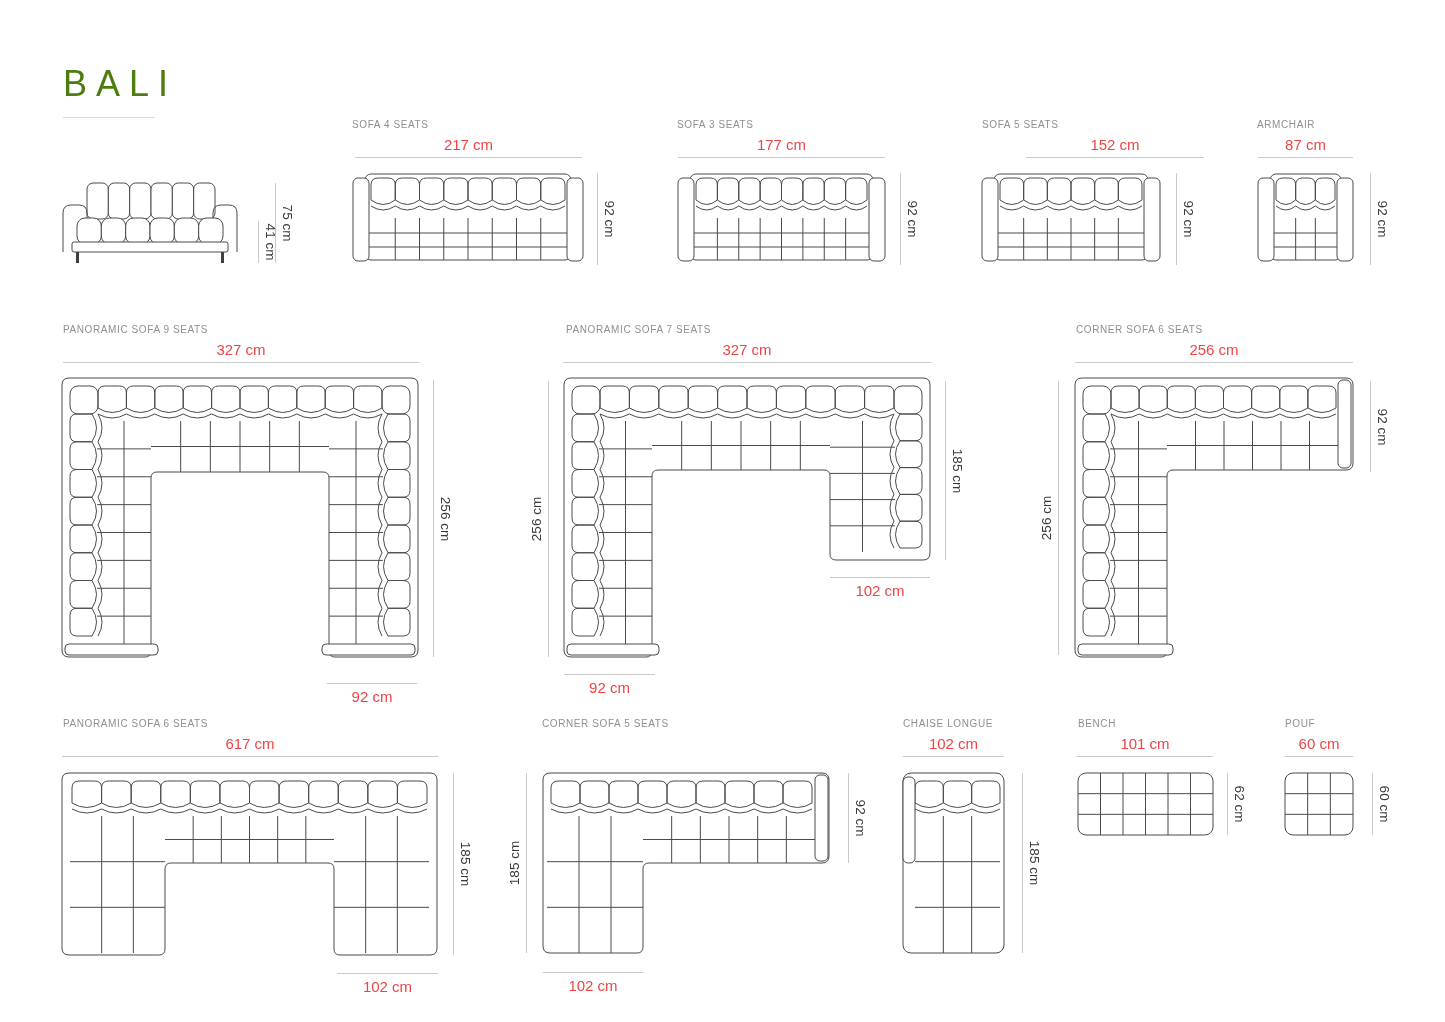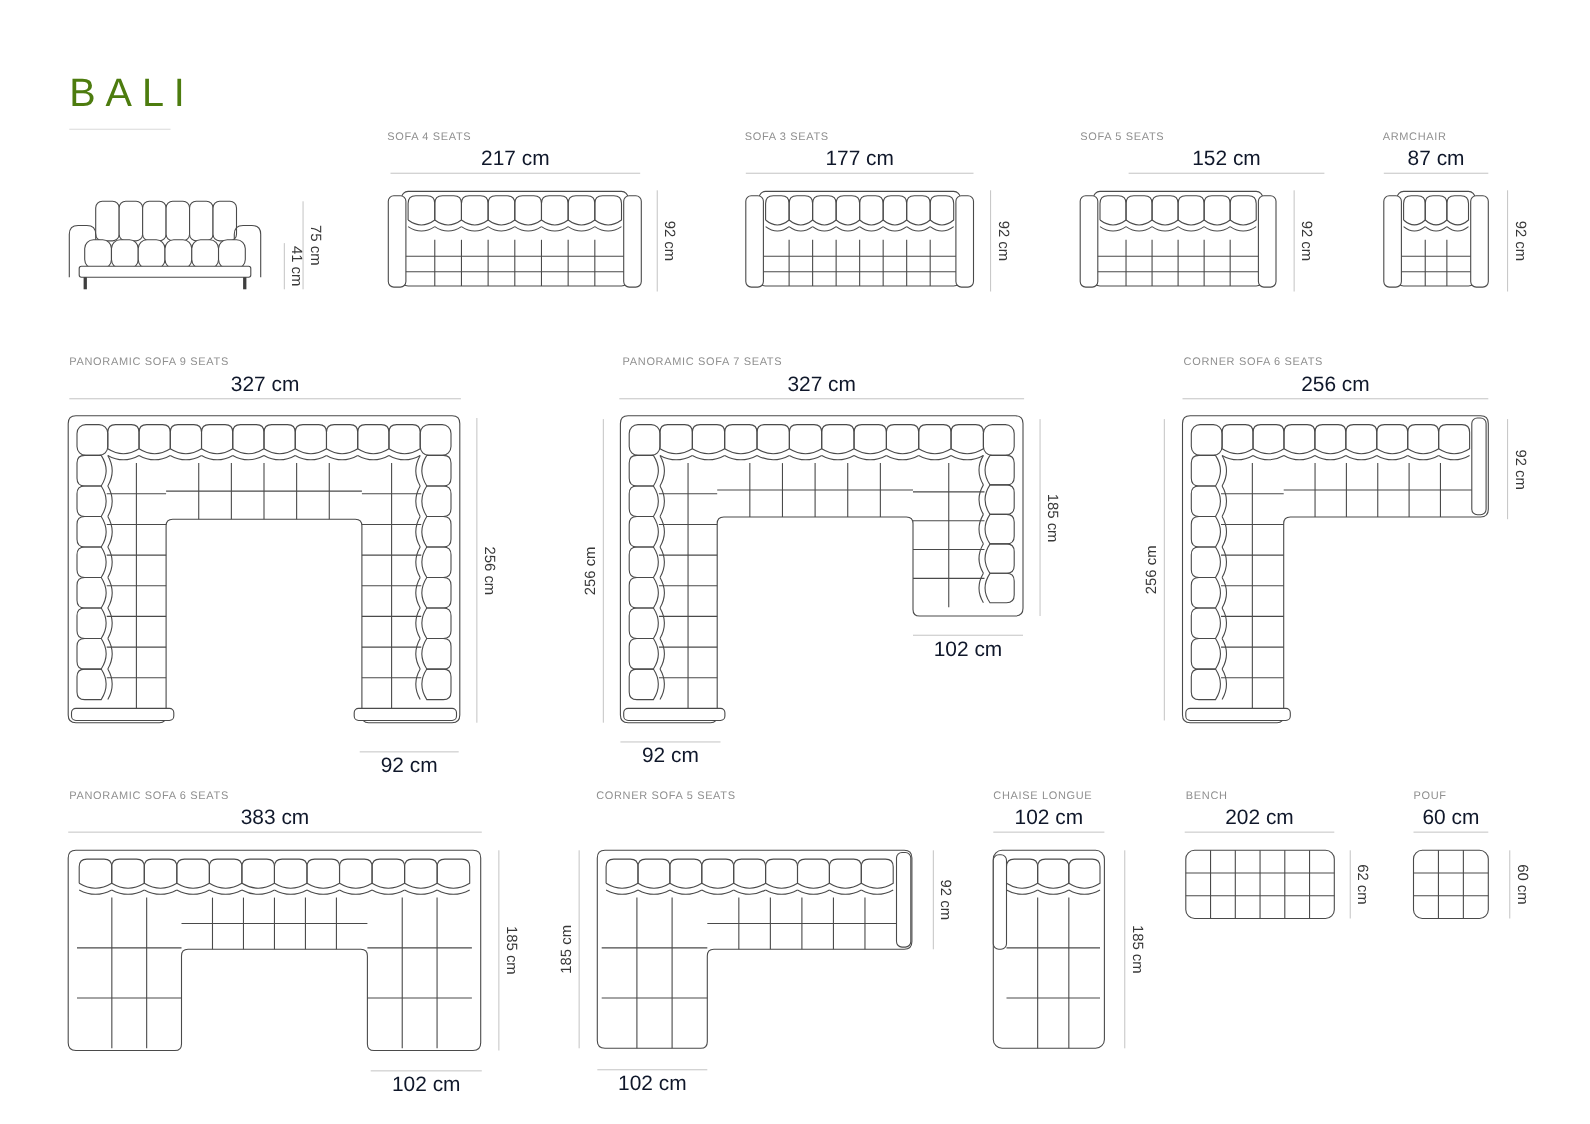--- a/index.html
+++ b/index.html
@@ -1,21 +1,21 @@
 <!DOCTYPE html>
 <html><head>
 <meta charset="utf-8">
 <style>
   html,body{margin:0;padding:0;background:#fff;}
   body{width:1445px;height:1022px;position:relative;font-family:"Liberation Sans",sans-serif;}
   .stage{position:absolute;left:0;top:0;width:1445px;height:1022px;overflow:hidden;background:#fff;}
   .title{position:absolute;font-size:36px;letter-spacing:9px;color:#4d7c0f;font-weight:500;line-height:1;}
   .rule{position:absolute;height:1px;background:#dcdcdc;}
   .lbl{position:absolute;font-size:10px;letter-spacing:.6px;color:#8f8f8f;white-space:nowrap;line-height:1;}
-  .hdim{position:absolute;font-size:19px;color:#0f172a;text-align:center;line-height:16px;white-space:nowrap;}
+  .hdim{position:absolute;font-size:15px;color:#ef4444;text-align:center;line-height:16px;white-space:nowrap;}
   .hdim.above{border-bottom:1px solid #c9c9c9;padding-bottom:4px;}
   .hdim.below{border-top:1px solid #c9c9c9;padding-top:5px;}
   .vdim{position:absolute;width:1px;background:#c9c9c9;}
   .vt{position:absolute;top:50%;white-space:nowrap;font-size:13.5px;color:#383838;line-height:1;}
   .vt.r{left:12px;transform:translate(-50%,-50%) rotate(90deg);}
   .vt.l{left:-11px;transform:translate(-50%,-50%) rotate(-90deg);}
   svg.d{position:absolute;overflow:visible;}
 </style>
 </head>
 <body>
@@ -399,21 +399,21 @@
       <rect x="3" y="266" width="95" height="11" rx="4" ry="4" fill="#fff" stroke="#4a4a4a" stroke-width="1"></rect>
     </svg>
   <div class="vdim" style="left:1370px;top:381px;height:91px">
       <span class="vt r">92 cm</span>
     </div>
   <div class="vdim" style="left:1058px;top:381px;height:274px">
       <span class="vt l">256 cm</span>
     </div>
 
   <div class="lbl" style="left:63px;top:719px">PANORAMIC SOFA 6 SEATS</div>
-  <div class="hdim above" style="left:62px;top:736px;width:376px"><span>383 cm</span></div>
+  <div class="hdim above" style="left:62px;top:736px;width:376px"><span>617 cm</span></div>
   <svg class="d" id="d-pan6" style="left:62px;top:773px" width="375" height="182">
       <path d="M 7 0 H 368 Q 375 0 375 7 V 175 Q 375 182 368 182 H 278 Q 272 182 272 176 V 96 Q 272 90 266 90 H 109 Q 103 90 103 96 V 176 Q 103 182 97 182 H 7 Q 0 182 0 175 V 7 Q 0 0 7 0 Z" fill="#fff" stroke="#4a4a4a" stroke-width="1"></path>
       <path d="M 10 30 L 10 15 Q 10 8 17 8 L 32.58333333333333 8 Q 39.58333333333333 8 39.58333333333333 15 L 39.58333333333333 30 Q 24.791666666666664 39 10 30" fill="none" stroke="#4a4a4a" stroke-width="1"></path>
       <path d="M 10 36 Q 24.791666666666664 44 39.58333333333333 36" fill="none" stroke="#4a4a4a" stroke-width="1"></path>
       <path d="M 39.58333333333333 30 L 39.58333333333333 15 Q 39.58333333333333 8 46.58333333333333 8 L 62.16666666666666 8 Q 69.16666666666666 8 69.16666666666666 15 L 69.16666666666666 30 Q 54.37499999999999 39 39.58333333333333 30" fill="none" stroke="#4a4a4a" stroke-width="1"></path>
       <path d="M 39.58333333333333 36 Q 54.37499999999999 44 69.16666666666666 36" fill="none" stroke="#4a4a4a" stroke-width="1"></path>
       <path d="M 69.16666666666666 30 L 69.16666666666666 15 Q 69.16666666666666 8 76.16666666666666 8 L 91.74999999999999 8 Q 98.74999999999999 8 98.74999999999999 15 L 98.74999999999999 30 Q 83.95833333333331 39 69.16666666666666 30" fill="none" stroke="#4a4a4a" stroke-width="1"></path>
       <path d="M 69.16666666666666 36 Q 83.95833333333331 44 98.74999999999999 36" fill="none" stroke="#4a4a4a" stroke-width="1"></path>
       <path d="M 98.75 30 L 98.75 15 Q 98.75 8 105.75 8 L 121.33333333333334 8 Q 128.33333333333334 8 128.33333333333334 15 L 128.33333333333334 30 Q 113.54166666666667 39 98.75 30" fill="none" stroke="#4a4a4a" stroke-width="1"></path>
       <path d="M 98.75 36 Q 113.54166666666667 44 128.33333333333334 36" fill="none" stroke="#4a4a4a" stroke-width="1"></path>
@@ -508,21 +508,21 @@
       <line x1="40.33333333333333" y1="43" x2="40.33333333333333" y2="180" stroke="#4a4a4a" stroke-width="1"></line>
       <line x1="68.66666666666666" y1="43" x2="68.66666666666666" y2="180" stroke="#4a4a4a" stroke-width="1"></line>
       <line x1="12" y1="88.66666666666666" x2="97" y2="88.66666666666666" stroke="#4a4a4a" stroke-width="1"></line>
       <line x1="12" y1="134.33333333333331" x2="97" y2="134.33333333333331" stroke="#4a4a4a" stroke-width="1"></line>
     </svg>
   <div class="vdim" style="left:1022px;top:773px;height:180px">
       <span class="vt r">185 cm</span>
     </div>
 
   <div class="lbl" style="left:1078px;top:719px">BENCH</div>
-  <div class="hdim above" style="left:1077px;top:736px;width:136px"><span>202 cm</span></div>
+  <div class="hdim above" style="left:1077px;top:736px;width:136px"><span>101 cm</span></div>
   <svg class="d" id="d-bench" style="left:1078px;top:773px" width="135" height="62">
       <rect x="0" y="0" width="135" height="62" rx="8" ry="8" fill="#fff" stroke="#4a4a4a" stroke-width="1"></rect>
       <line x1="22.5" y1="0" x2="22.5" y2="62" stroke="#4a4a4a" stroke-width="1"></line>
       <line x1="45" y1="0" x2="45" y2="62" stroke="#4a4a4a" stroke-width="1"></line>
       <line x1="67.5" y1="0" x2="67.5" y2="62" stroke="#4a4a4a" stroke-width="1"></line>
       <line x1="90" y1="0" x2="90" y2="62" stroke="#4a4a4a" stroke-width="1"></line>
       <line x1="112.5" y1="0" x2="112.5" y2="62" stroke="#4a4a4a" stroke-width="1"></line>
       <line x1="0" y1="20.666666666666668" x2="135" y2="20.666666666666668" stroke="#4a4a4a" stroke-width="1"></line>
       <line x1="0" y1="41.333333333333336" x2="135" y2="41.333333333333336" stroke="#4a4a4a" stroke-width="1"></line>
     </svg>

